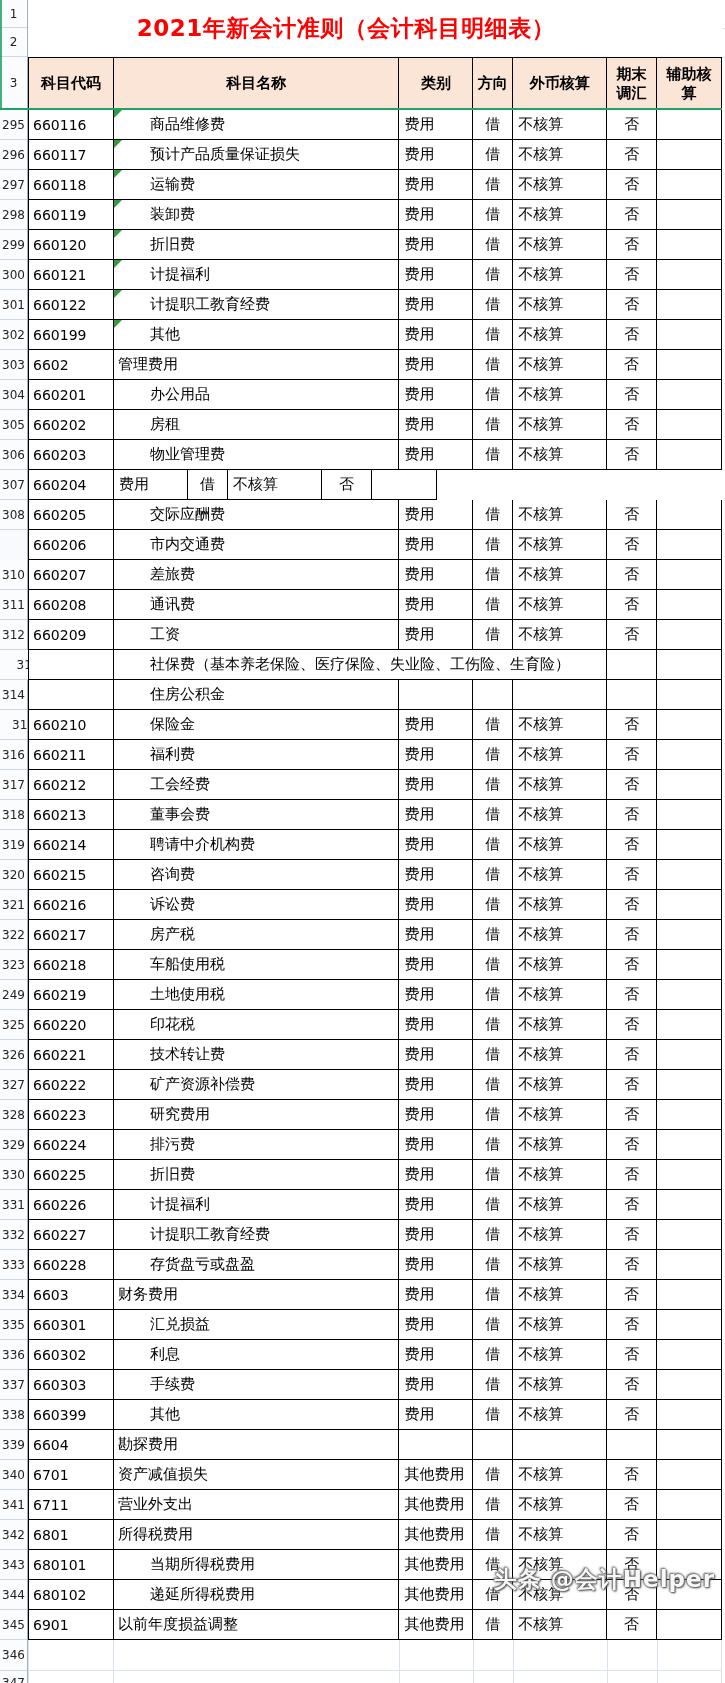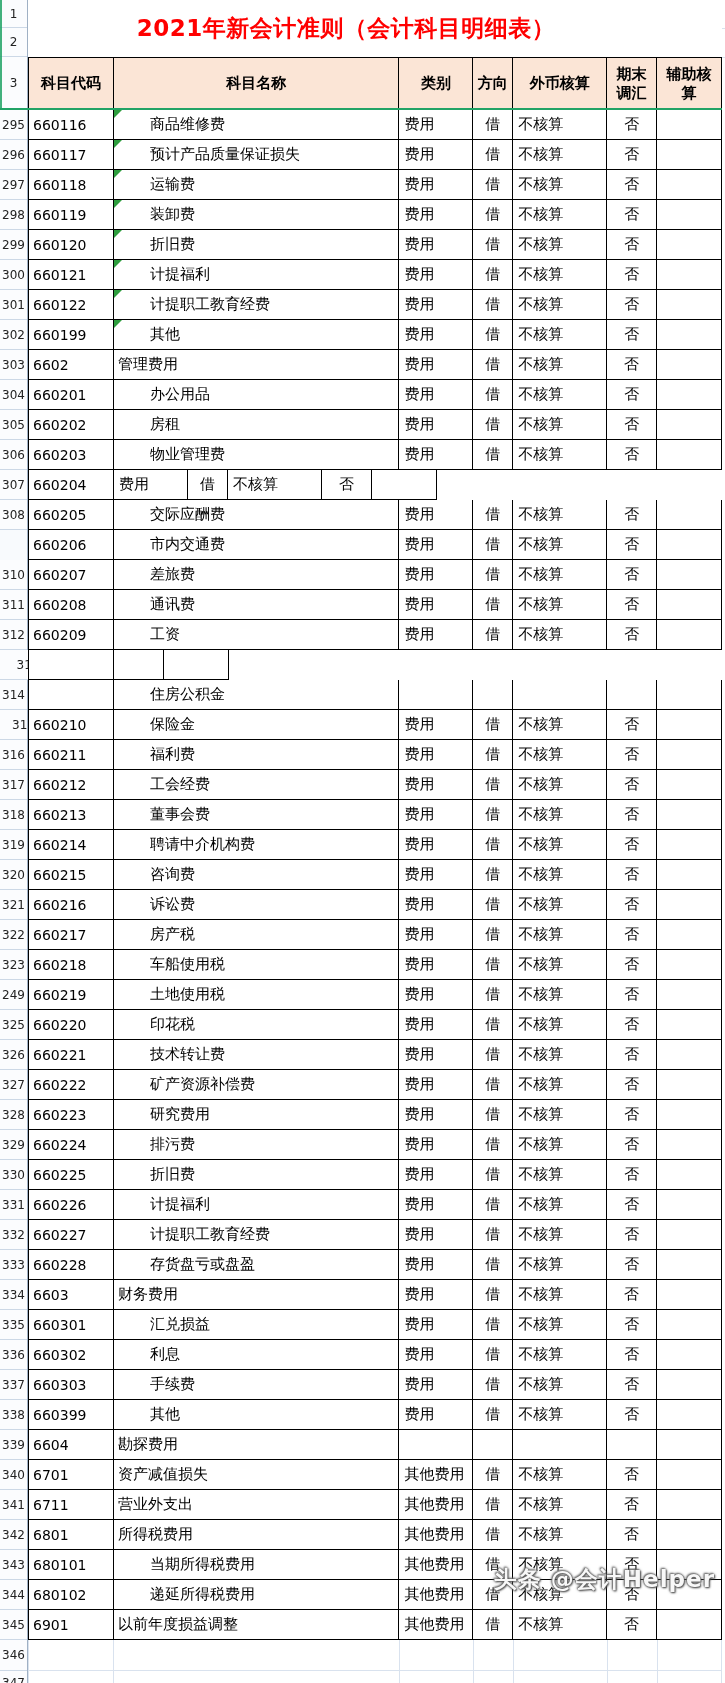--- a/index.html
+++ b/index.html
@@ -337,20 +337,23 @@
           <span class="txt">工资</span>
         </div>
         <div class="cell cat w-cat">费用</div>
         <div class="cell dir w-dir">借</div>
         <div class="cell fx w-fx">不核算</div>
         <div class="cell adj w-adj">否</div>
         <div class="cell aux w-aux"></div>
       </div>
       <div class="row">
         <div class="cell code w-code"></div>
+        <div class="cell name w-merged ind">
+          <span class="txt">社保费（基本养老保险、医疗保险、失业险、工伤险、生育险）</span>
+        </div>
         <div class="cell adj w-adj"></div>
         <div class="cell aux w-aux"></div>
       </div>
       <div class="row">
         <div class="cell code w-code"></div>
         <div class="cell name w-name ind">
           <span class="txt">住房公积金</span>
         </div>
         <div class="cell cat w-cat"></div>
         <div class="cell dir w-dir"></div>

